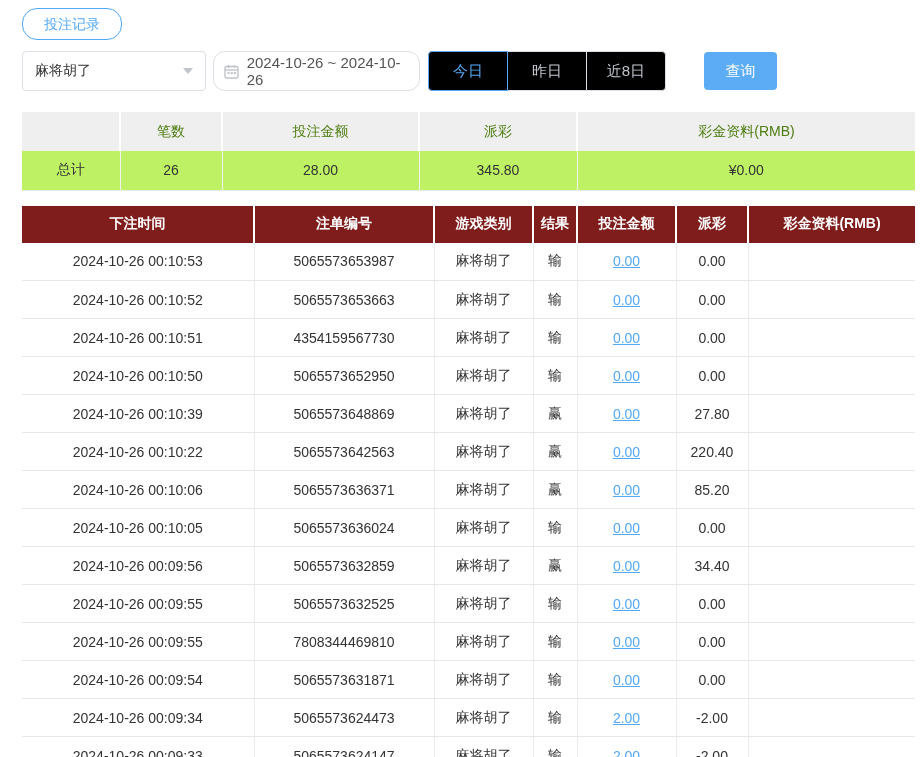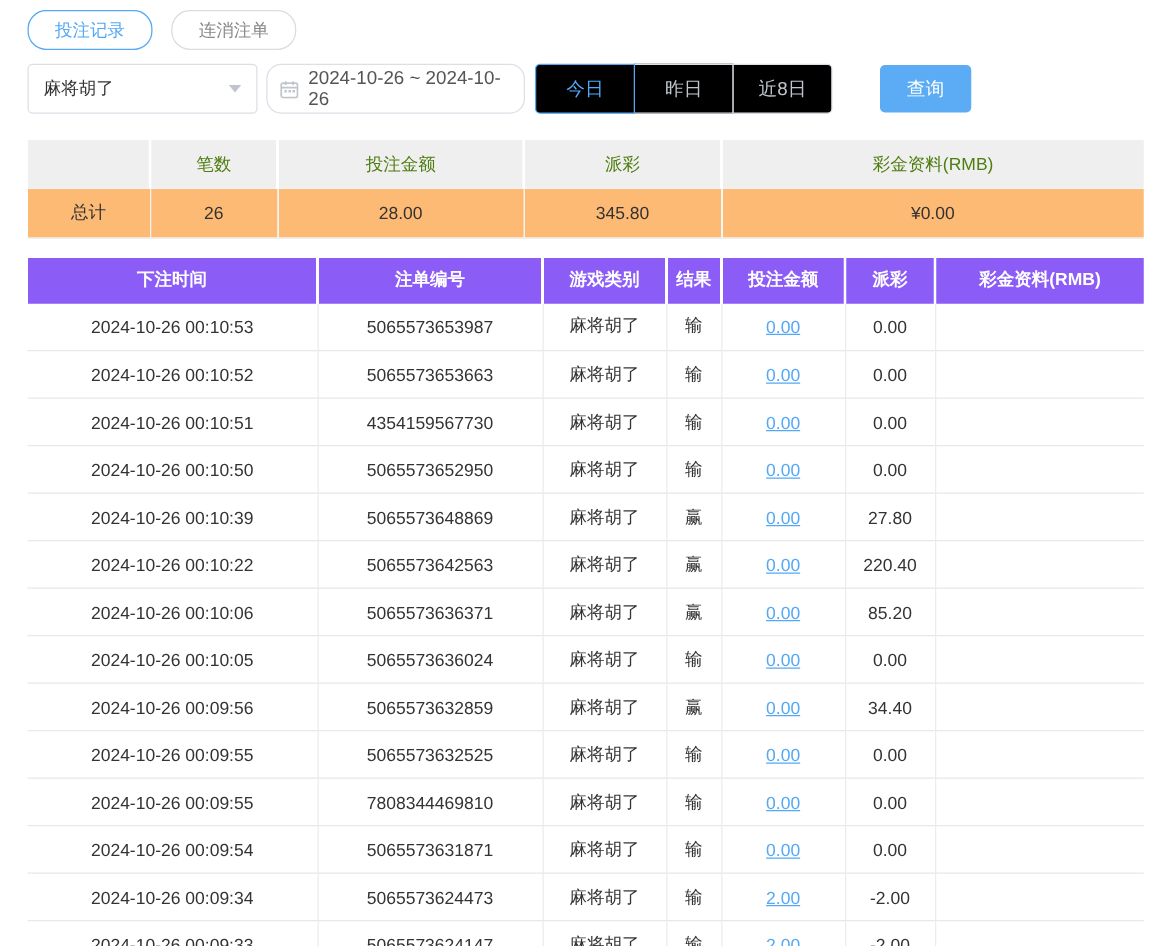--- a/index.html
+++ b/index.html
@@ -35,42 +35,41 @@
 
   
   table { border-collapse: collapse; table-layout: fixed; width: 893px; }
   td, th { text-align: center; overflow: hidden; white-space: nowrap; }
 
   
   .summary-table thead th { background: #efefef; height: 39px; font-size: 14px; font-weight: normal;
     color: #4d7c0f; border-right: 2px solid #fff; }
   .summary-table thead th:last-child { border-right: none; }
   .summary-table tbody td { height: 39px; font-size: 14px; color: #333;
-    border-right: 1px solid #f2f2f2; border-bottom: 1px solid #ebebeb; background: #fdba74; }
+    border-right: 1px solid #f2f2f2; border-bottom: 1px solid #ebebeb; background: #bef264; }
   .summary-table tbody td:last-child { border-right: none; }
   .summary-table { margin-bottom: 15px; }
 
   
-  .main-table thead th { background: #8b5cf6; height: 37px; color: #fff; font-size: 14px;
+  .main-table thead th { background: #7f1d1d; height: 37px; color: #fff; font-size: 14px;
     font-weight: bold; border-right: 2px solid #fff; }
   .main-table thead th:last-child { border-right: none; }
   .main-table tbody td { height: 38px; font-size: 14px; color: #333; background: #fff;
     border-right: 1px solid #ececec; border-bottom: 1px solid #e8e8e8; }
   .main-table tbody td:last-child { border-right: none; }
   .bet-link { color: #54a8f5; text-decoration: underline; cursor: pointer; }
   .neg { color: #f56c6c; }
 </style>
 </head>
 <body>
 
 <div class="page">
 
   <div class="tabs-row">
     <button class="tab active">投注记录</button>
-    <button class="tab">连消注单</button>
   </div>
 
   <div class="filter-row">
     <div class="select-box">
       <span>麻将胡了</span>
       <span class="chev"></span>
     </div>
     <div class="date-box">
       <svg width="15" height="15" viewBox="0 0 15 15">
         <rect x="1" y="2.5" width="13" height="11.5" rx="1.5" fill="none" stroke="#c0c4cc" stroke-width="1.4"></rect>

